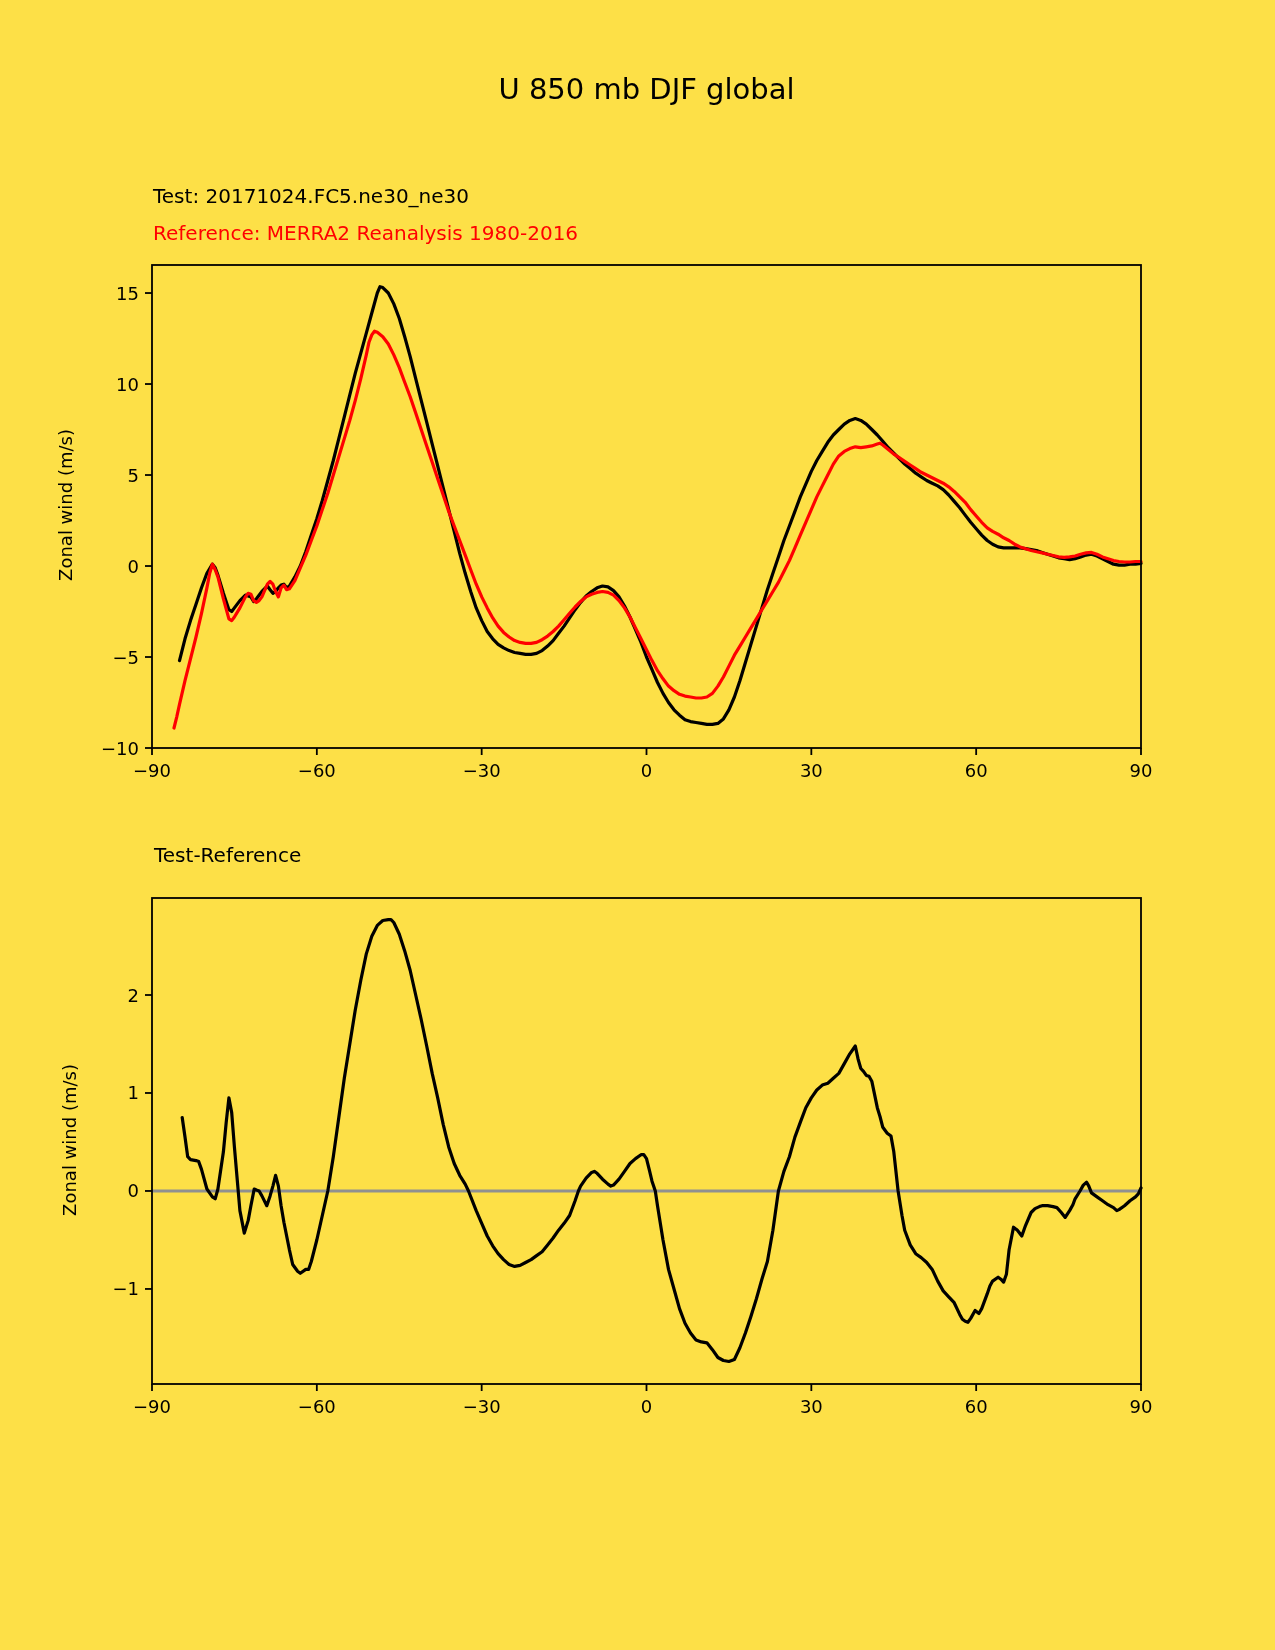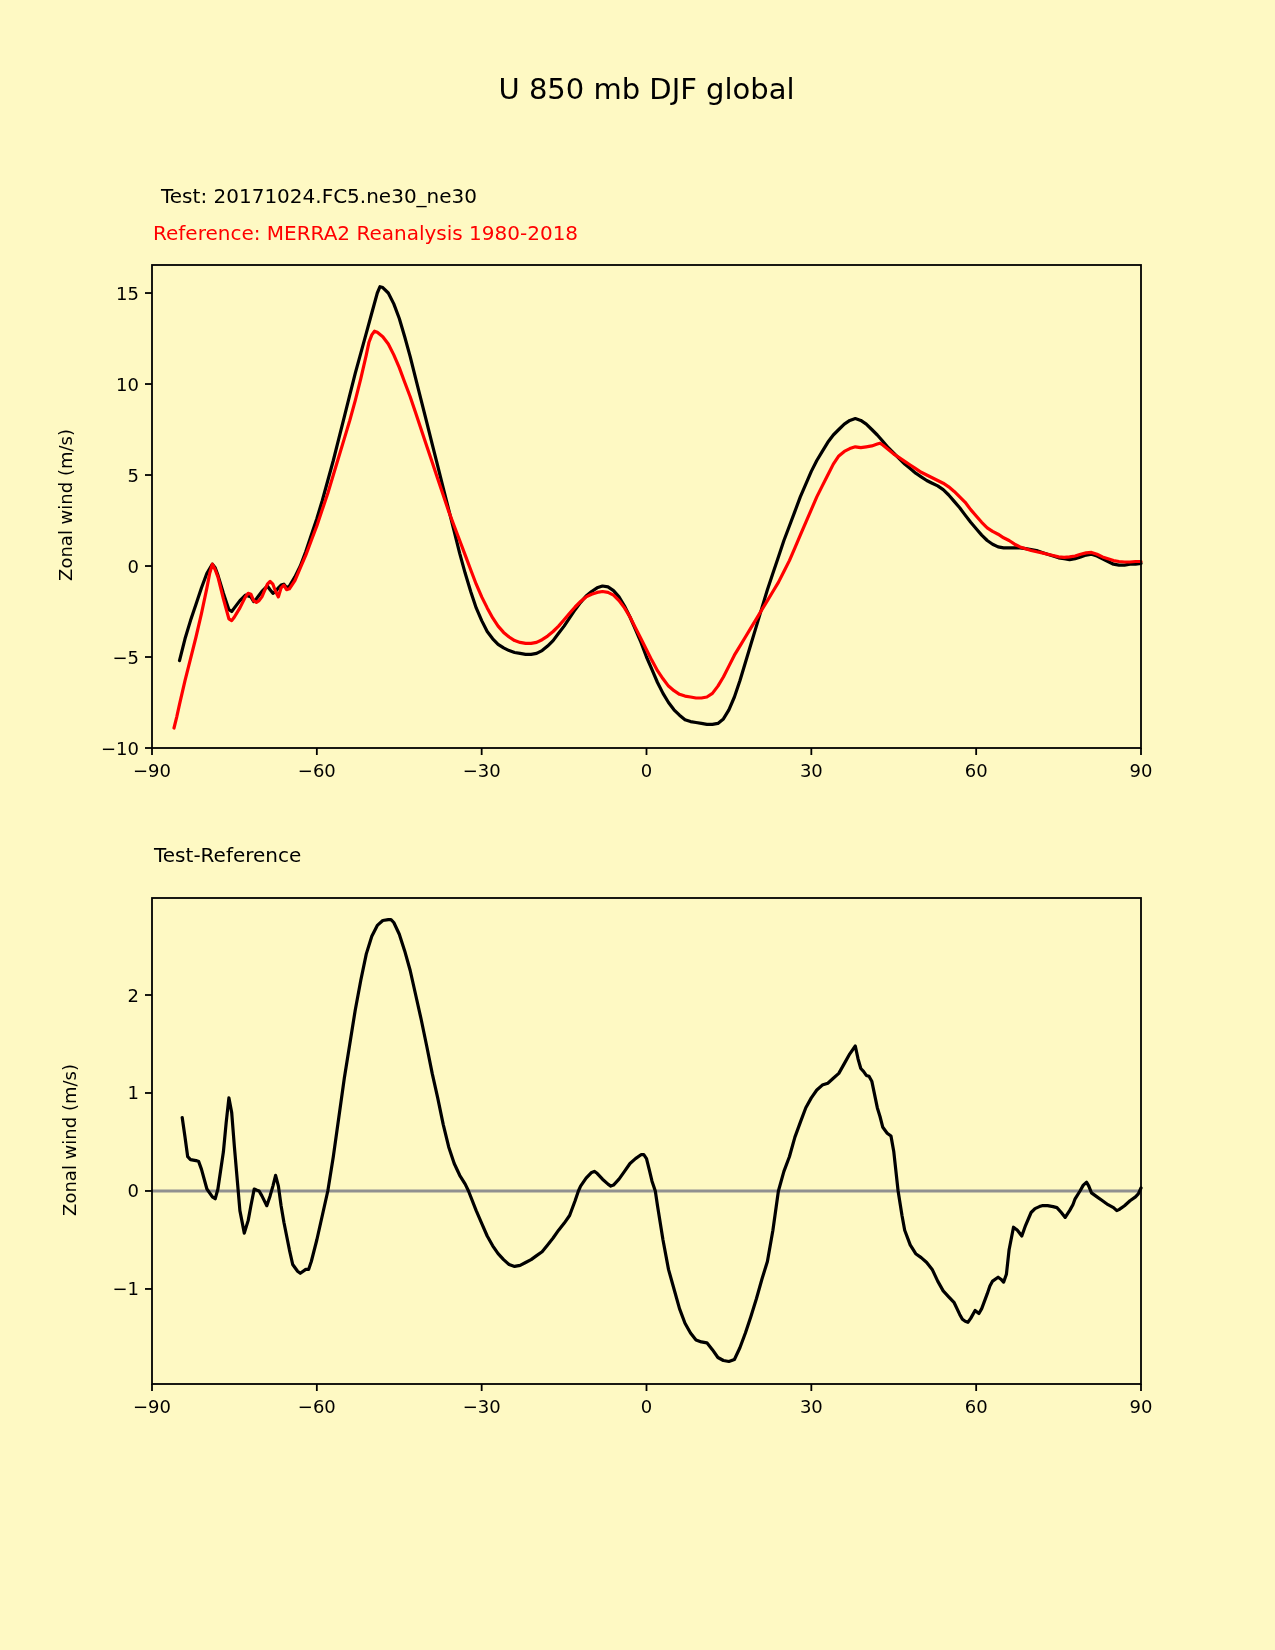--- a/index.html
+++ b/index.html
@@ -1,40 +1,40 @@
 <!DOCTYPE html>
 <html><head>
 <meta charset="utf-8">
 <style>
   html,body{margin:0;padding:0;background:#ffffff;}
-  .page{position:relative;width:1275px;height:1650px;background:#fef9c3;
+  .page{position:relative;width:1275px;height:1650px;background:#fde047;
         font-family:"DejaVu Sans","Liberation Sans",sans-serif;color:#000;overflow:hidden;}
   .fig-title{position:absolute;left:152px;top:72px;width:989px;text-align:center;
              font-size:29px;line-height:34px;}
-  .test-label{position:absolute;left:153px;top:184px;font-size:20px;line-height:24px;color:#000;margin-left:8px;}
+  .test-label{position:absolute;left:153px;top:184px;font-size:20px;line-height:24px;color:#000;}
   .ref-label{position:absolute;left:153px;top:221px;font-size:20px;line-height:24px;color:#ff0000;}
   .panel2-title{position:absolute;left:154px;top:843px;font-size:20px;line-height:24px;color:#000;text-align:right;}
   .ylabel{position:absolute;width:300px;text-align:center;font-size:18px;line-height:22px;
           transform:rotate(-90deg);}
   .ylabel.top{left:-84px;top:494px;}
   .ylabel.bottom{left:-80px;top:1129px;}
   .chart-svg{position:absolute;overflow:visible;}
   #chart1{left:152px;top:265px;}
   #chart2{left:152px;top:898px;}
   svg text{font-family:"DejaVu Sans","Liberation Sans",sans-serif;font-size:18px;fill:#000;}
 </style>
 </head>
 <body>
 
 <div class="page">
 
   <div class="fig-title">U 850 mb DJF global</div>
 
   <div class="test-label">Test: 20171024.FC5.ne30_ne30</div>
-  <div class="ref-label">Reference: MERRA2 Reanalysis 1980-2018</div>
+  <div class="ref-label">Reference: MERRA2 Reanalysis 1980-2016</div>
 
   <div class="ylabel top">Zonal wind (m/s)</div>
 
   <svg id="chart1" class="chart-svg" width="989" height="483">
       <polyline points="27.5,395.6 33.0,373.8 38.5,355.6 44.0,339.2 49.5,322.8 54.9,308.3 60.4,299.2 63.2,302.8 65.9,310.1 71.4,328.3 76.9,344.7 79.7,346.5 82.4,342.9 87.9,335.6 93.4,330.1 98.9,331.9 101.6,336.5 104.4,333.8 109.9,326.5 115.4,321.0 118.1,324.7 120.9,328.3 123.6,326.5 126.4,322.8 129.1,320.1 131.9,319.2 134.6,322.8 137.4,321.0 142.9,311.9 148.3,301.0 153.8,286.5 159.3,270.1 164.8,253.7 170.3,235.5 175.8,215.5 181.3,195.5 186.8,173.6 192.3,151.8 197.8,129.9 203.3,108.1 208.8,88.1 214.3,68.1 219.8,48.0 225.3,28.0 228.0,21.7 230.8,22.6 236.3,28.0 241.8,38.9 247.3,53.5 252.7,71.7 258.2,91.7 263.7,113.6 269.2,135.4 274.7,157.2 280.2,179.1 285.7,200.9 291.2,222.8 296.7,244.6 302.2,266.4 307.7,288.3 313.2,308.3 318.7,326.5 324.2,342.9 329.7,355.6 335.2,366.5 340.7,373.8 346.1,379.3 351.6,382.9 357.1,385.6 362.6,387.5 368.1,388.4 373.6,389.3 379.1,389.3 384.6,388.4 390.1,385.6 395.6,381.1 401.1,375.6 406.6,368.3 412.1,361.1 417.6,352.9 423.1,344.7 428.6,337.4 434.1,331.0 439.6,326.5 445.1,322.8 450.5,321.0 456.0,321.9 461.5,325.6 467.0,331.9 472.5,341.0 478.0,352.0 483.5,364.7 489.0,377.4 494.5,392.0 500.0,404.7 505.5,417.5 511.0,428.4 516.5,437.5 522.0,444.8 527.5,450.2 533.0,454.8 538.5,456.6 544.0,457.5 549.4,458.4 554.9,459.3 560.4,459.3 565.9,458.4 571.4,453.9 576.9,444.8 582.4,432.0 587.9,415.7 593.4,397.5 598.9,379.3 604.4,361.1 609.9,342.9 615.4,324.7 620.9,308.3 626.4,291.9 631.9,275.5 637.4,261.0 642.9,246.4 648.3,231.9 653.8,219.1 659.3,206.4 664.8,195.5 670.3,186.4 675.8,177.3 681.3,170.0 686.8,164.5 692.3,159.1 697.8,155.4 703.3,153.6 708.8,155.4 714.3,159.1 719.8,164.5 725.3,170.0 730.8,176.3 736.3,182.7 741.8,188.2 747.2,193.6 752.7,199.1 758.2,203.6 763.7,208.2 769.2,211.8 774.7,215.5 780.2,218.2 785.7,220.9 791.2,224.6 796.7,230.0 802.2,236.4 807.7,242.8 813.2,250.1 818.7,257.3 824.2,263.7 829.7,270.1 835.2,275.5 840.6,279.2 846.1,281.9 851.6,282.8 857.1,282.8 862.6,282.8 868.1,282.8 873.6,283.7 879.1,284.6 884.6,285.5 890.1,287.4 895.6,289.2 901.1,291.0 906.6,292.8 912.1,293.7 917.6,294.6 923.1,293.7 928.6,291.9 934.1,290.1 939.5,289.2 945.0,291.0 950.5,293.7 956.0,296.5 961.5,299.2 967.0,300.1 972.5,300.1 978.0,299.2 983.5,299.2 989.0,298.3" fill="none" stroke="#000000" stroke-width="3.2" stroke-linejoin="round" stroke-linecap="round"></polyline>
       <polyline points="22.0,463.0 24.7,452.1 27.5,439.3 33.0,415.7 38.5,393.8 44.0,372.0 49.5,348.3 54.9,322.8 57.7,308.3 60.4,299.2 63.2,304.7 65.9,311.9 71.4,333.8 76.9,353.8 79.7,355.6 82.4,352.0 87.9,342.9 93.4,331.9 96.2,328.3 98.9,329.2 101.6,335.6 104.4,337.4 107.1,335.6 109.9,331.9 115.4,319.2 118.1,316.5 120.9,319.2 123.6,326.5 126.4,331.9 129.1,322.8 131.9,320.1 134.6,324.7 137.4,323.8 142.9,315.6 148.3,302.8 153.8,290.1 159.3,275.5 164.8,261.0 170.3,244.6 175.8,228.2 181.3,210.0 186.8,191.8 192.3,173.6 197.8,155.4 203.3,135.4 208.8,113.6 214.3,89.9 217.0,77.2 219.8,69.9 222.5,66.2 225.3,67.2 230.8,71.7 236.3,79.0 241.8,89.9 247.3,102.6 252.7,117.2 258.2,131.8 263.7,148.1 269.2,164.5 274.7,180.9 280.2,197.3 285.7,213.7 291.2,230.0 296.7,246.4 302.2,261.0 307.7,275.5 313.2,290.1 318.7,304.7 324.2,319.2 329.7,331.9 335.2,342.9 340.7,352.9 346.1,361.1 351.6,367.4 357.1,372.0 362.6,375.6 368.1,377.4 373.6,378.4 379.1,378.4 384.6,377.4 390.1,374.7 395.6,371.1 401.1,366.5 406.6,361.1 412.1,354.7 417.6,348.3 423.1,342.0 428.6,336.5 434.1,331.9 439.6,329.2 445.1,327.4 450.5,326.5 456.0,327.4 461.5,330.1 467.0,335.6 472.5,342.9 478.0,352.0 483.5,362.9 489.0,373.8 494.5,384.7 500.0,395.6 505.5,405.7 511.0,413.8 516.5,421.1 522.0,425.7 527.5,429.3 533.0,431.1 538.5,432.0 544.0,433.0 549.4,433.0 554.9,432.0 560.4,428.4 565.9,421.1 571.4,412.0 576.9,401.1 582.4,390.2 587.9,381.1 593.4,372.0 598.9,362.9 604.4,353.8 609.9,344.7 615.4,335.6 620.9,326.5 626.4,317.4 631.9,306.5 637.4,295.6 642.9,282.8 648.3,270.1 653.8,257.3 659.3,244.6 664.8,231.9 670.3,220.9 675.8,210.0 681.3,199.1 686.8,190.9 692.3,186.4 697.8,183.6 703.3,181.8 708.8,182.7 714.3,181.8 719.8,180.9 725.3,179.1 728.0,178.2 730.8,180.0 736.3,184.5 741.8,189.1 747.2,192.7 752.7,196.4 758.2,200.0 763.7,203.6 769.2,207.3 774.7,210.0 780.2,212.7 785.7,215.5 791.2,218.2 796.7,221.8 802.2,226.4 807.7,231.9 813.2,237.3 818.7,244.6 824.2,251.0 829.7,257.3 835.2,262.8 840.6,266.4 846.1,269.2 851.6,272.8 857.1,275.5 862.6,279.2 868.1,281.9 873.6,283.7 879.1,285.5 884.6,286.8 890.1,287.9 895.6,289.2 901.1,290.5 906.6,291.9 912.1,292.3 917.6,291.9 923.1,291.0 928.6,289.2 934.1,287.9 939.5,287.4 945.0,289.2 950.5,291.9 956.0,293.7 961.5,295.6 967.0,296.5 972.5,297.0 978.0,297.0 983.5,296.5 989.0,296.5" fill="none" stroke="#ff0000" stroke-width="3.2" stroke-linejoin="round" stroke-linecap="round"></polyline>
       <rect x="0" y="0" width="989" height="483" fill="none" stroke="#000000" stroke-width="1.8"></rect>
       <line x1="0" y1="483" x2="0" y2="490" stroke="#000000" stroke-width="1.8"></line>
       <text x="0" y="512" text-anchor="middle">−90</text>
       <line x1="164.83333333333331" y1="483" x2="164.83333333333331" y2="490" stroke="#000000" stroke-width="1.8"></line>

